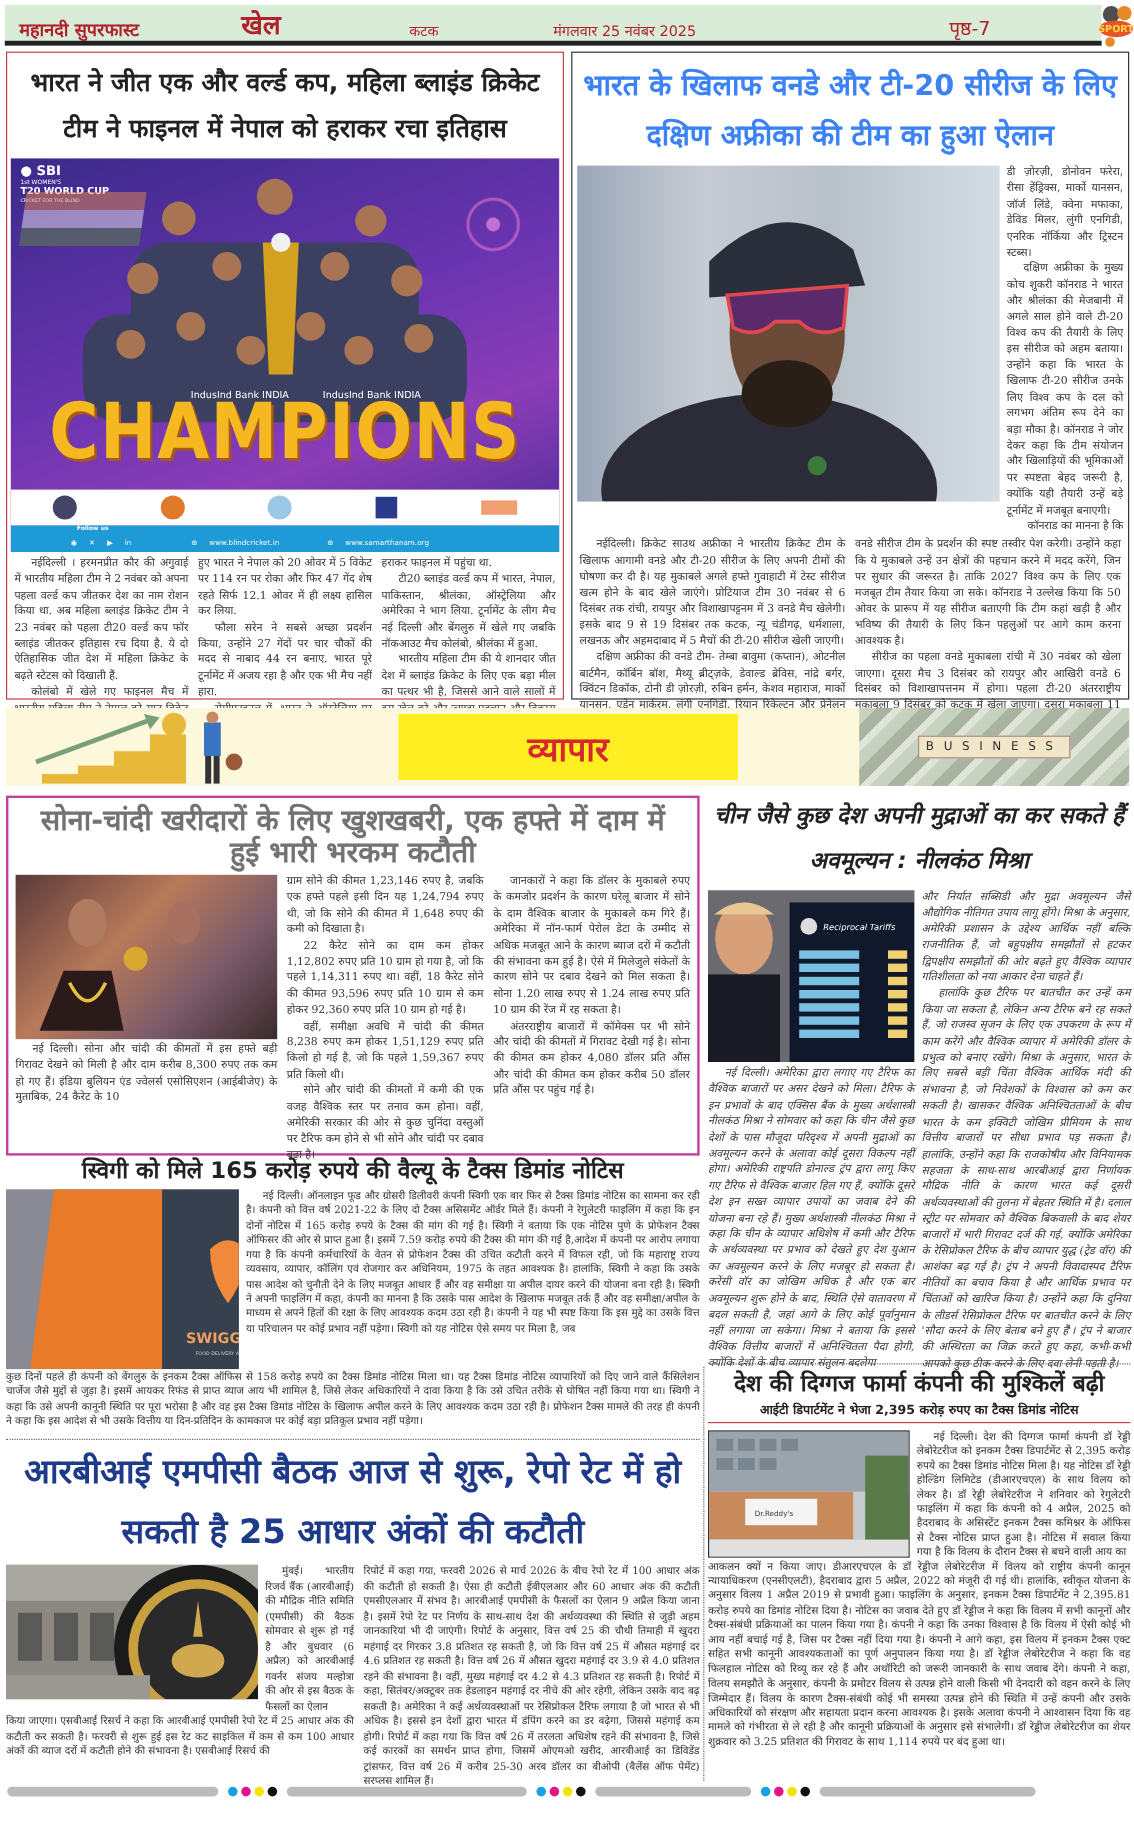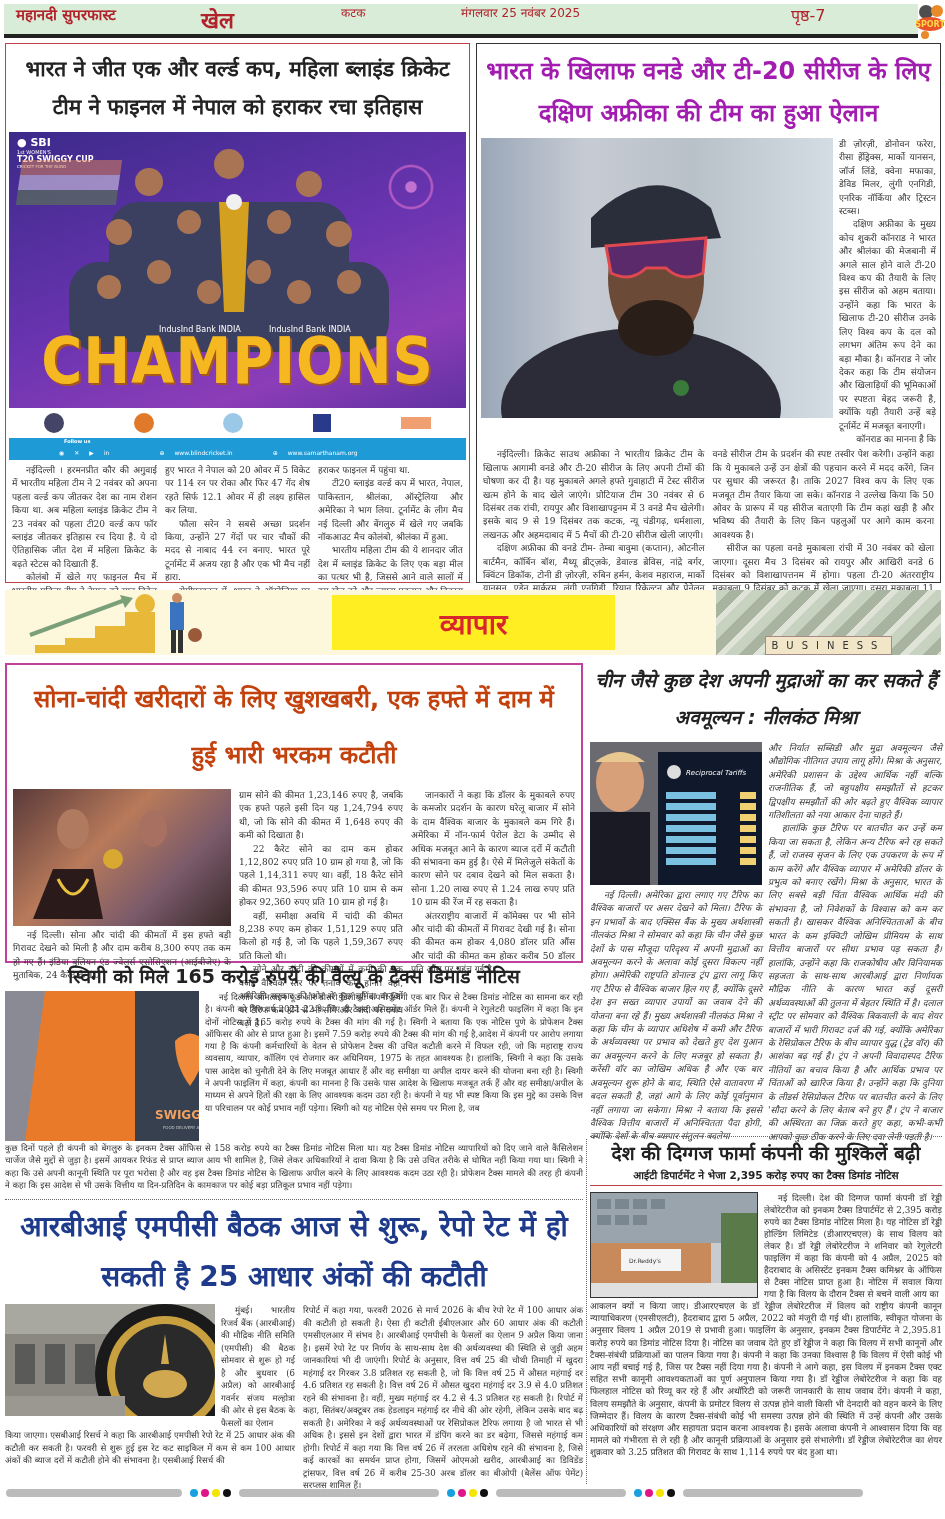--- a/index.html
+++ b/index.html
@@ -1,18 +1,18 @@
 <!DOCTYPE html>
 <html><head>
 <meta charset="utf-8">
 <style>
   *{box-sizing:border-box;margin:0;padding:0}
   body{width:945px;height:1519px;background:#fff;font-family:"DejaVu Serif",serif;color:#222;overflow:hidden;position:relative}
   .abs{position:absolute}
-  .masthead{left:4px;top:4px;width:914px;height:34px;background:#d8ecd8;display:flex;align-items:flex-start;font-family:"DejaVu Sans",sans-serif;color:#b2222b;border-bottom:4px solid #222}
+  .masthead{left:4px;top:4px;width:914px;height:34px;background:#d8ecd8;display:flex;align-items:flex-end;font-family:"DejaVu Sans",sans-serif;color:#b2222b;border-bottom:4px solid #222}
   .masthead .paper{font-size:15px;margin-left:12px;width:185px;font-weight:bold}
   .masthead .section{font-size:22px;font-weight:bold;width:140px}
   .masthead .city{font-size:12px;width:120px}
   .masthead .date{font-size:12px;width:330px}
   .masthead .page{font-size:16px}
   .sport-logo{left:916px;top:2px;width:29px;height:40px}
   .box{border:1.5px solid #333}
   .box-red{border:1.5px solid #c0404a}
   .box-mag{border:2px solid #c0409a}
   h1,h2,h3{font-family:"DejaVu Sans",sans-serif;font-weight:bold;text-align:center;line-height:1.35}
@@ -44,21 +44,21 @@
     <circle cx="9" cy="33" r="4" fill="#e88a2a"></circle>
   </svg>
 </div>
 
 <div class="abs box-red" style="left:5px;top:43px;width:465px;height:540px;">
   <h1 style="font-size:21px;padding:6px 10px 0;line-height:38px;color:#222">भारत ने जीत एक और वर्ल्ड कप, महिला ब्लाइंड क्रिकेट टीम ने फाइनल में नेपाल को हराकर रचा इतिहास</h1>
   <div class="img" style="margin:6px 3px 0;height:328px;background:linear-gradient(160deg,#3b2a8a 0%,#6a34b0 45%,#8c3db8 70%,#4a2a96 100%);">
     <div style="position:absolute;left:8px;top:4px;color:#fff;font-family:'DejaVu Sans',sans-serif">
       <div style="font-size:11px;font-weight:bold;color:#fff">● <span>SBI</span></div>
       <div style="font-size:5px">1st WOMEN'S</div>
-      <div style="font-size:8px;font-weight:bold">T20 SWIGGY CUP</div>
+      <div style="font-size:8px;font-weight:bold">T20 WORLD CUP</div>
       <div style="font-size:4px">CRICKET FOR THE BLIND</div>
     </div>
     <div style="position:absolute;left:10px;top:28px;width:100px;height:45px;background:linear-gradient(#e58a52 0 33%,#f0e8f0 33% 66%,#5e8a40 66%);opacity:.5;transform:skew(-8deg)"></div>
     <div style="position:absolute;right:10px;top:10px;width:90px;height:90px;border-radius:50%;background:radial-gradient(circle,#ff9ce8 0 8%,transparent 10% 30%,#e070d0 32% 34%,transparent 36%);opacity:.6"></div>
     <div style="position:absolute;left:40px;top:10px;width:360px;height:210px;">
       <svg width="360" height="210">
         <g fill="#3c4060">
           <rect x="20" y="120" width="320" height="90" rx="30"></rect>
           <rect x="60" y="60" width="240" height="90" rx="30"></rect>
         </g>
@@ -115,21 +115,21 @@
       </div>
     <div>
         <p style="text-indent:0">हराकर फाइनल में पहुंचा था.</p>
         <p>टी20 ब्लाइंड वर्ल्ड कप में भारत, नेपाल, पाकिस्तान, श्रीलंका, ऑस्ट्रेलिया और अमेरिका ने भाग लिया. टूर्नामेंट के लीग मैच नई दिल्ली और बेंगलुरु में खेले गए जबकि नॉकआउट मैच कोलंबो, श्रीलंका में हुआ.</p>
         <p>भारतीय महिला टीम की ये शानदार जीत देश में ब्लाइंड क्रिकेट के लिए एक बड़ा मील का पत्थर भी है, जिससे आने वाले सालों में इस खेल को और ज्यादा पहचान और विकास का रास्ता खुलेगा.</p>
       </div>
   </div>
 </div>
 
 <div class="abs box" style="left:476px;top:43px;width:465px;height:540px;">
-  <h1 style="font-size:24px;line-height:42px;padding:6px 8px 0;color:#a21caf">भारत के खिलाफ वनडे और टी-20 सीरीज के लिए दक्षिण अफ्रीका की टीम का हुआ ऐलान</h1>
+  <h1 style="font-size:24px;line-height:42px;padding:6px 8px 0;color:#3b82f6">भारत के खिलाफ वनडे और टी-20 सीरीज के लिए दक्षिण अफ्रीका की टीम का हुआ ऐलान</h1>
   <div style="display:flex;padding:4px 4px 0;gap:6px">
     <div class="img" style="width:352px;height:280px;background:linear-gradient(90deg,#9aa7b8 0%,#c7ccd4 30%,#b8c0c8 60%,#d4dce4 100%)">
       <svg width="352" height="280" style="position:absolute;left:0;top:0">
         <ellipse cx="160" cy="270" rx="140" ry="80" fill="#2c2c38"></ellipse>
         <ellipse cx="175" cy="140" rx="48" ry="70" fill="#6b4a38"></ellipse>
         <ellipse cx="175" cy="190" rx="38" ry="28" fill="#2a1e18"></ellipse>
         <path d="M110 80 Q170 20 230 70 L240 100 L110 110 Z" fill="#2a2e3a"></path>
         <path d="M125 108 L225 100 L222 135 Q200 145 185 130 L165 130 Q150 145 130 135 Z" fill="#5a2a6a" stroke="#e04850" stroke-width="3"></path>
         <circle cx="200" cy="250" r="8" fill="#3a7a3a"></circle>
       </svg>
@@ -167,27 +167,27 @@
       <rect x="165" y="12" width="14" height="28" fill="#3a74c0"></rect>
       <rect x="166" y="40" width="5" height="23" fill="#333"></rect>
         <rect x="173" y="40" width="5" height="23" fill="#333"></rect>
       <circle cx="172" cy="8" r="5" fill="#c88a60"></circle>
       <circle cx="190" cy="45" r="7" fill="#9a5a3a"></circle>
     </svg>
   </div>
   <div style="position:absolute;left:327px;top:5px;width:283px;height:55px;background:#ffee22;display:flex;align-items:center;justify-content:center">
     <span style="font-family:'DejaVu Sans',sans-serif;font-weight:bold;font-size:28px;color:#d8262e">व्यापार</span>
   </div>
-  <div style="position:absolute;right:0;top:0;width:225px;height:65px;background:repeating-linear-gradient(135deg,#c8d2c0 0 10px,#a8b4a0 10px 20px,#e0e4d8 20px 26px);display:flex;align-items:flex-end;justify-content:center">
+  <div style="position:absolute;right:0;top:0;width:225px;height:65px;background:repeating-linear-gradient(135deg,#c8d2c0 0 10px,#a8b4a0 10px 20px,#e0e4d8 20px 26px);display:flex;align-items:center;justify-content:center">
     <span style="background:#f2e6c8;font-family:'DejaVu Sans',sans-serif;font-size:10px;letter-spacing:8px;padding:3px 6px;color:#333;border:1px solid #a88">BUSINESS</span>
   </div>
 </div>
 
 <div class="abs box-mag" style="left:5px;top:663px;width:578px;height:300px;">
-  <h1 style="font-size:24px;line-height:56px;padding:6px 12px 0;color:#c2410c">सोना-चांदी खरीदारों के लिए खुशखबरी, एक हफ्ते में दाम में हुई भारी भरकम कटौती</h1>
+  <h1 style="font-size:24px;line-height:26px;padding:6px 12px 0;color:#737373">सोना-चांदी खरीदारों के लिए खुशखबरी, एक हफ्ते में दाम में हुई भारी भरकम कटौती</h1>
   <div style="display:flex;gap:8px;padding:6px 6px 0">
     <div style="width:218px">
       <div class="img" style="height:137px;background:linear-gradient(135deg,#5a3a3a,#b87a5a 40%,#7a5a6a 70%,#3a2a2a)">
         <svg width="186" height="137" style="position:absolute;left:0;top:0">
           <ellipse cx="60" cy="40" rx="16" ry="20" fill="#b07a60"></ellipse>
           <ellipse cx="140" cy="40" rx="14" ry="18" fill="#a87060"></ellipse>
           <path d="M20 130 L40 80 L80 80 L90 130 Z" fill="#2a1a1a"></path>
           <path d="M45 90 Q60 120 75 90" stroke="#e8c040" stroke-width="3" fill="none"></path>
           <circle cx="100" cy="70" r="10" fill="#d8a830"></circle>
         </svg>

